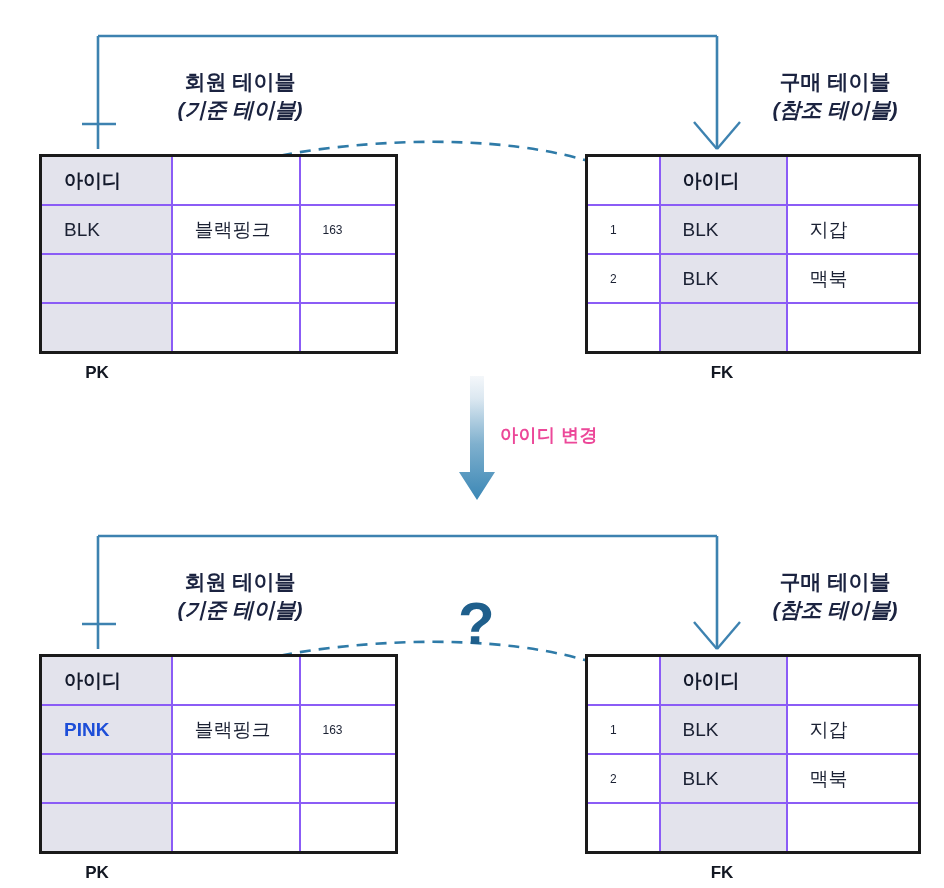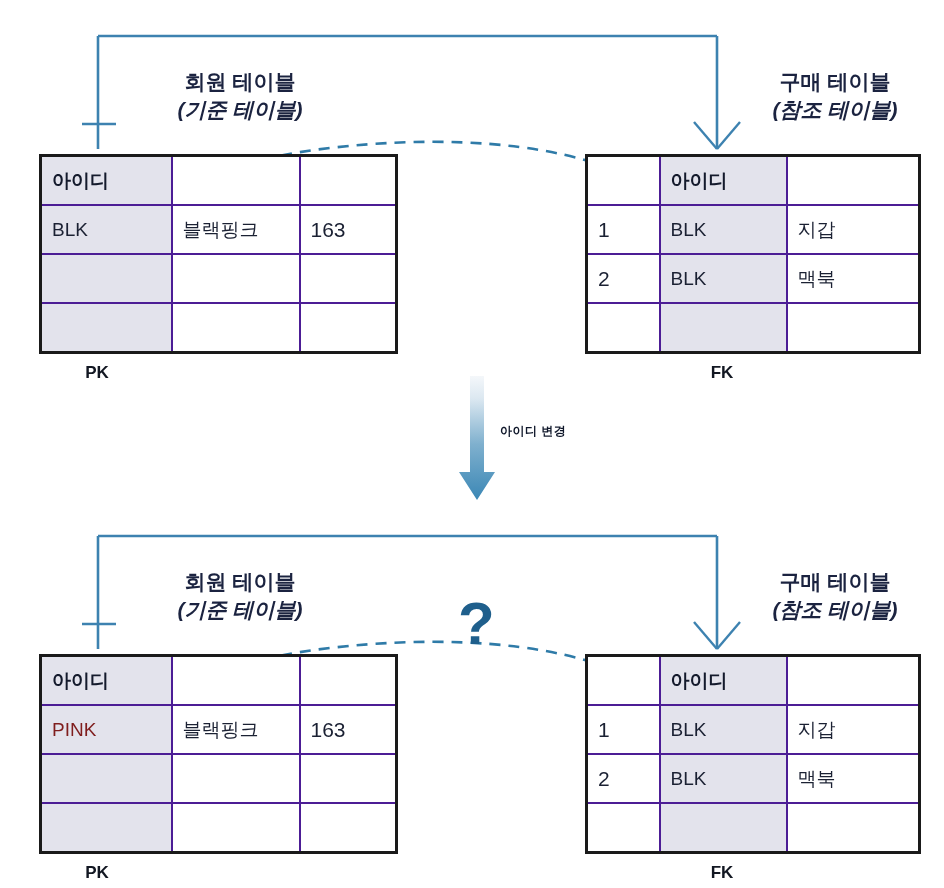--- a/index.html
+++ b/index.html
@@ -31,44 +31,44 @@
 
   
   .db-table {
     position: absolute;
     border-collapse: collapse;
     border: 3px solid #1a1a1a;
     background: #ffffff;
     table-layout: fixed;
   }
   .db-table td {
-    border: 2px solid #4c1d95;
-    padding: 0 10px;
+    border: 2px solid #8b5cf6;
+    padding: 0 22px;
     height: 47px;
     font-size: 19px;
     color: #1b2133;
     vertical-align: middle;
     background: #ffffff;
     overflow: hidden;
     white-space: nowrap;
   }
   .db-table td.key-col {
     background: #e3e3ec;
   }
   .db-table td.hdr {
     font-weight: bold;
     font-size: 19px;
     color: #141a2c;
   }
   .db-table td.accent-val {
-    color: #7f1d1d;
-    font-weight: normal;
+    color: #1d4ed8;
+    font-weight: bold;
   }
   .db-table td.num {
-    font-size: 21px;
+    font-size: 12px;
   }
 
   
   .tbl-member { width: 356px; }
   .tbl-member col.c1 { width: 131px; }
   .tbl-member col.c2 { width: 128px; }
   .tbl-member col.c3 { width: 97px; }
 
   
   .tbl-purchase { width: 333px; }
@@ -95,23 +95,23 @@
     font-weight: bold;
     color: #121722;
     text-align: center;
     white-space: nowrap;
     margin-top: 9px;
   }
 
   
   .change-label {
     position: absolute;
-    font-size: 12px;
-    font-weight: bold;
-    color: #0f172a;
+    font-size: 18px;
+    font-weight: bold;
+    color: #ec4899;
     white-space: nowrap;
     letter-spacing: 0.5px;
   }
 
   
   .qmark {
     position: absolute;
     font-size: 60px;
     font-weight: bold;
     color: #1f5f8c;

